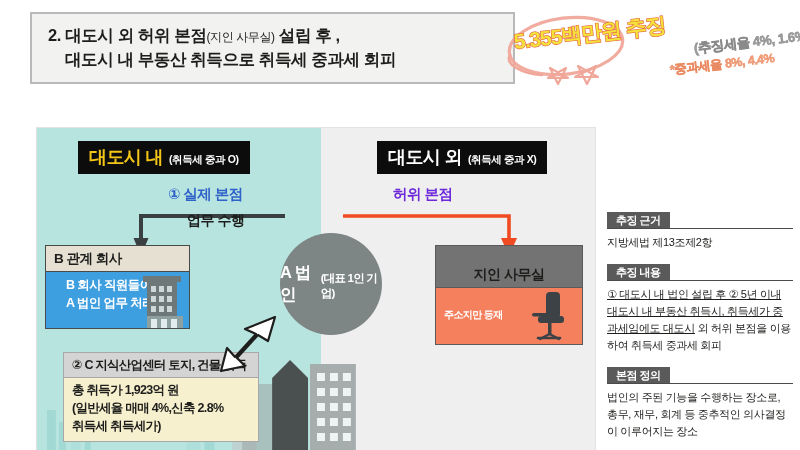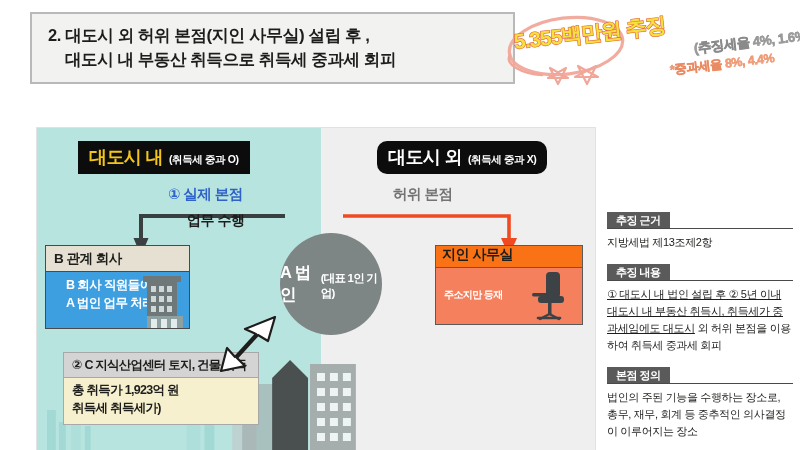--- a/index.html
+++ b/index.html
@@ -15,21 +15,21 @@
     position:absolute;left:30px;top:12px;width:485px;height:72px;
     background:#f2f2f0;border:2px solid #b9b9b9;
     box-sizing:border-box;
     display:flex;flex-direction:column;justify-content:center;
     padding:4px 14px 4px 16px;
   }
   .title-line{
     font-size:16.5px;font-weight:700;color:#1d1d1b;
     line-height:1.45;letter-spacing:-0.4px;white-space:nowrap;
   }
-  .title-line .small{font-size:17px;font-weight:700;}
+  .title-line .small{font-size:12px;font-weight:400;}
   .title-line.indent{padding-left:17px;}
 
   
   .annot{position:absolute;left:498px;top:8px;width:300px;height:92px;}
   .annot svg{position:absolute;left:0;top:0;}
   .annot-main{
     position:absolute;left:16px;top:20px;
     transform:rotate(-6.5deg);transform-origin:left center;
     font-size:21px;font-weight:800;letter-spacing:-1px;
     color:#f5e03c;
@@ -74,31 +74,31 @@
   
   .sec-head{
     position:absolute;background:#0c0c0c;
     display:flex;align-items:baseline;
     padding:4px 11px 5px 11px;white-space:nowrap;
   }
   .sec-head .big{font-size:18px;font-weight:800;letter-spacing:-0.6px;}
   .sec-head .sub{font-size:10.5px;font-weight:800;margin-left:6px;color:#ffffff;letter-spacing:-0.4px;}
   #head-in{left:41px;top:13px;}
   #head-in .big{color:#f3c518;}
-  #head-out{left:340px;top:13px;border-radius:10px;}
+  #head-out{left:340px;top:13px;}
   #head-out .big{color:#ffffff;}
 
   
   .lbl-blue{
     position:absolute;left:131px;top:57px;
     font-size:14.5px;font-weight:800;color:#2e62c8;letter-spacing:-0.5px;white-space:nowrap;
   }
   .lbl-red{
     position:absolute;left:356px;top:57px;
-    font-size:14.5px;font-weight:800;color:#737373;letter-spacing:-0.5px;white-space:nowrap;
+    font-size:14.5px;font-weight:800;color:#6d28d9;letter-spacing:-0.5px;white-space:nowrap;
   }
 
   
   .bracket-dark{position:absolute;left:96px;top:82px;}
   .lbl-work{
     position:absolute;left:150px;top:84px;
     font-size:14px;font-weight:700;color:#1d1d1b;letter-spacing:-0.5px;white-space:nowrap;
   }
 
   
@@ -142,23 +142,23 @@
     position:absolute;left:243px;top:105px;width:102px;height:102px;
     border-radius:50%;background:#7e8585;
     display:flex;flex-direction:row;align-items:center;justify-content:center;
   }
   .circle-a .n1{font-size:16.5px;font-weight:800;color:#ffffff;letter-spacing:-0.6px;}
   .circle-a .n2{font-size:11.5px;font-weight:700;color:#ffffff;letter-spacing:-0.8px;margin-top:3px;}
 
   
   .card-o{position:absolute;left:398px;top:117px;width:148px;}
   .card-o .hdr{
-    background:#f97316;border:1.4px solid #5a5a5a;border-bottom:none;
-    font-size:14px;font-weight:800;color:#1d1d1b;
-    padding:0 6px 3px 6px;letter-spacing:-0.5px;
+    background:#737373;border:1.4px solid #5a5a5a;border-bottom:none;
+    font-size:14px;font-weight:800;color:#1d1d1b;text-align:center;
+    padding:20px 6px 3px 6px;letter-spacing:-0.5px;
   }
   .card-o .body{
     position:relative;background:#f4805e;border:1.4px solid #5a5a5a;
     height:58px;padding:6px 8px;box-sizing:border-box;overflow:hidden;
   }
   .card-o .body .t{
     font-size:10px;font-weight:800;color:#ffffff;letter-spacing:-0.6px;
     position:absolute;left:8px;top:20px;white-space:nowrap;
   }
   .card-o .chair{position:absolute;right:12px;bottom:2px;}
@@ -297,20 +297,21 @@
               <rect x="28" y="45" width="6" height="9"></rect>
           </g>
         </svg>
       </div>
     </div>
 
     <div class="card-y">
       <div class="hdr">② C 지식산업센터 토지, 건물 취득</div>
       <div class="body">
         <div class="t">총 취득가 1,923억 원</div>
+        <div class="t">(일반세율 매매 4%,신축 2.8%</div>
         <div class="t">취득세 취득세가)</div>
       </div>
     </div>
 
     <div class="circle-a">
       <div class="n1">A 법인</div>
       <div class="n2">(대표 1인 기업)</div>
     </div>
 
     <svg class="arrow-white" width="70" height="62" viewBox="0 0 70 62">

